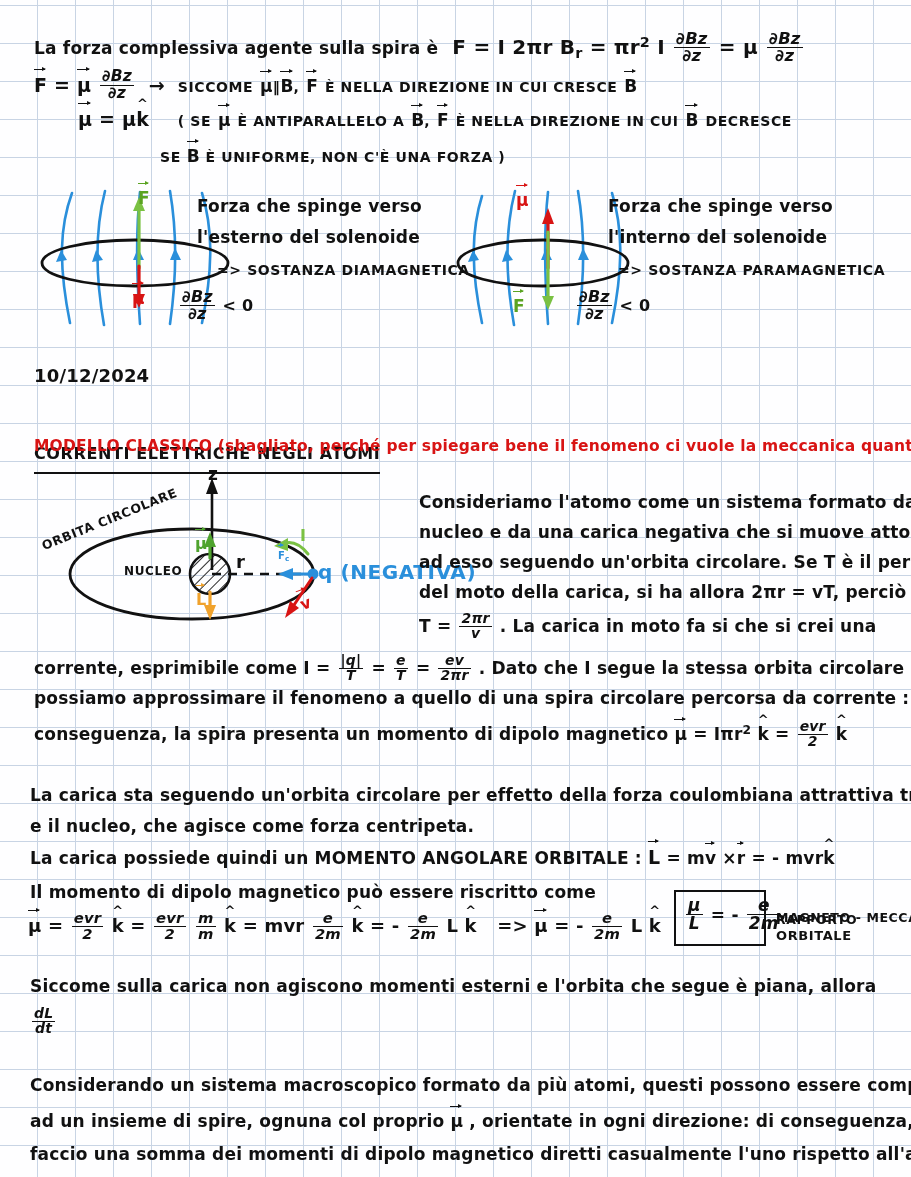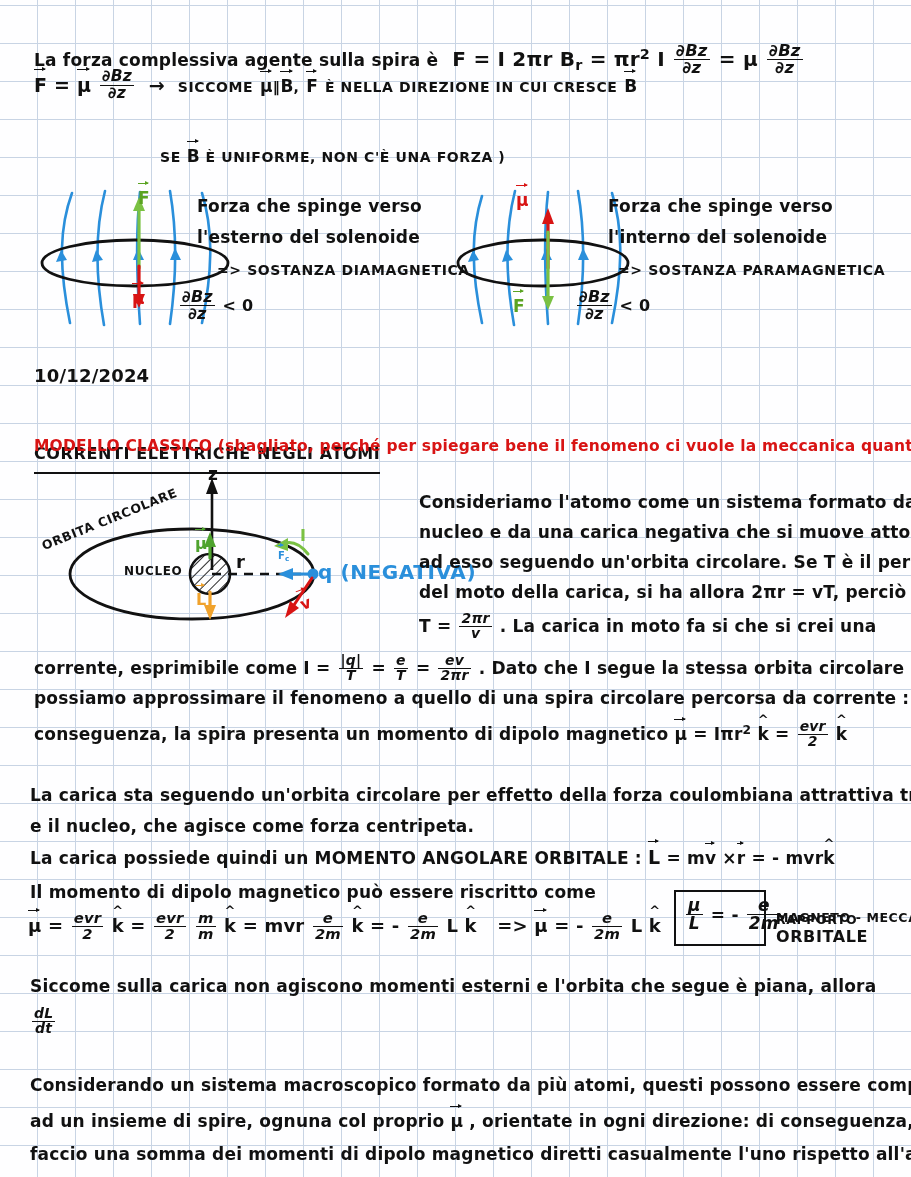--- a/index.html
+++ b/index.html
@@ -84,21 +84,21 @@
   }
   svg { position: absolute; overflow: visible; }
   .sub { font-size: 0.72em; vertical-align: -0.25em; }
   .sup { font-size: 0.72em; vertical-align: 0.5em; }
 </style>
 </head>
 <body>
 
 <div id="page">
 
-  <div class="ink hw" style="left:34px; top:32px;margin-top:12px;">
+  <div class="ink hw" style="left:34px; top:32px;">
     <span>La forza complessiva agente sulla spira è</span>
     <span style="font-size:20px; margin-left:8px;">
       <span>F =</span>
       <span>I 2πr B</span><span class="sub">r</span>
       <span>= πr</span><span class="sup">2</span>
       <span>I</span>
       <span class="frac">
         <span class="num">∂Bz</span>
         <span class="den">∂z</span>
       </span>
@@ -119,20 +119,32 @@
       <span class="den">∂z</span>
     </span>
     <span style="margin:0 6px;">→</span>
     <span class="caps">SICCOME</span>
     <span class="vec" style="font-size:17px;">μ</span><span class="caps">‖</span><span class="vec" style="font-size:17px;">B</span><span class="caps">,</span>
     <span class="vec" style="font-size:17px;">F</span>
     <span class="caps">È NELLA DIREZIONE IN CUI CRESCE</span>
     <span class="vec" style="font-size:17px;">B</span>
   </div>
 
+  <div class="ink hw" style="left:78px; top:110px; font-size:19px;">
+    <span class="vec">μ</span>
+    <span>= μ</span><span class="hat">k</span>
+    <span style="margin-left:22px;" class="caps">( SE</span>
+    <span class="vec" style="font-size:17px;">μ</span>
+    <span class="caps">È ANTIPARALLELO A</span>
+    <span class="vec" style="font-size:17px;">B</span><span class="caps">,</span>
+    <span class="vec" style="font-size:17px;">F</span>
+    <span class="caps">È NELLA DIREZIONE IN CUI</span>
+    <span class="vec" style="font-size:17px;">B</span>
+    <span class="caps">DECRESCE</span>
+  </div>
 
   <div class="ink" style="left:160px; top:148px;">
     <span class="caps">SE</span>
     <span class="vec" style="font-size:17px;">B</span>
     <span class="caps">È UNIFORME, NON C'È UNA FORZA )</span>
   </div>
 
   <svg width="250" height="150" style="left:30px; top:188px;">
     <g stroke="#2a8fdb" stroke-width="2.6" fill="none" stroke-linecap="round">
       <path d="M 42 5 C 30 38, 28 75, 40 135"></path>
@@ -372,21 +384,21 @@
       </span>
       <span>= -</span>
       <span class="frac" style="font-size:1em;">
         <span class="num">e</span>
         <span class="den">2m</span>
       </span>
     </div>
   </div>
   <div class="ink caps" style="left:776px; top:893px; font-size:12.5px;margin-top:20px;">RAPPORTO</div>
   <div class="ink caps" style="left:776px; top:911px; font-size:12.5px;">MAGNETO - MECCANICO</div>
-  <div class="ink caps" style="left:776px; top:929px; font-size:16px;">ORBITALE</div>
+  <div class="ink caps" style="left:776px; top:929px; font-size:13px;">ORBITALE</div>
 
   <div class="ink hw" style="left:30px; top:978px;">Siccome sulla carica non agiscono momenti esterni  e l'orbita che segue è piana, allora</div>
   <div class="ink hw" style="left:30px; top:1008px;">
     <span class="frac">
       <span class="num">dL</span>
       <span class="den">dt</span>
     </span>
   </div>
 
   <div class="ink hw" style="left:30px; top:1077px;">Considerando un sistema macroscopico formato da più atomi, questi possono essere comparati</div>

